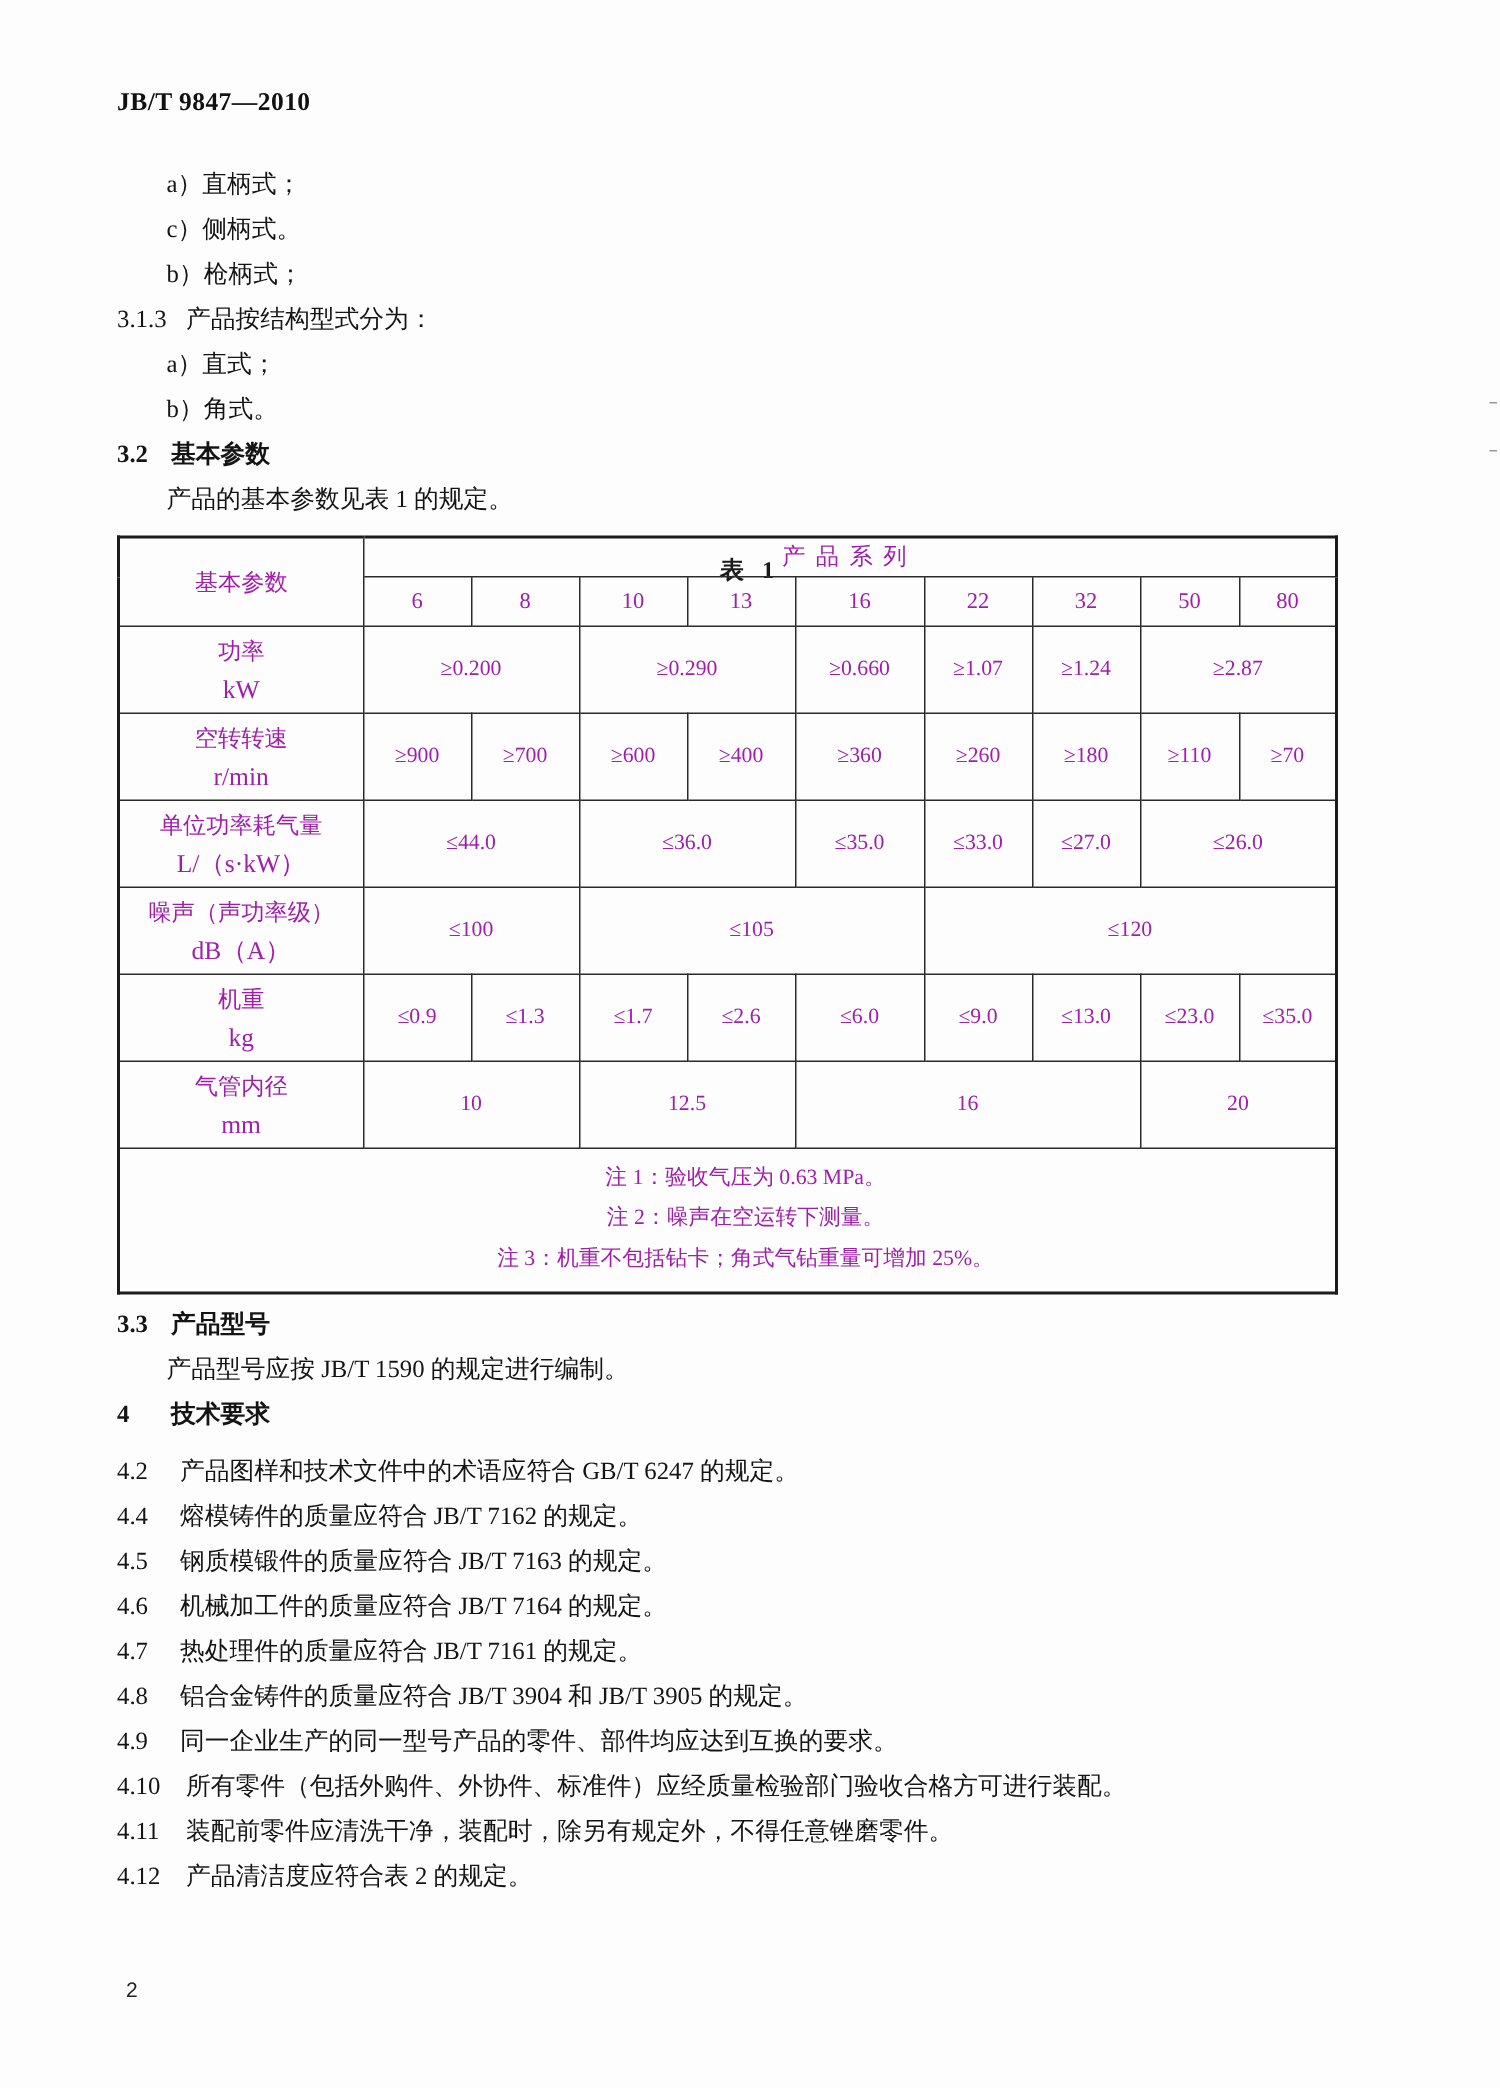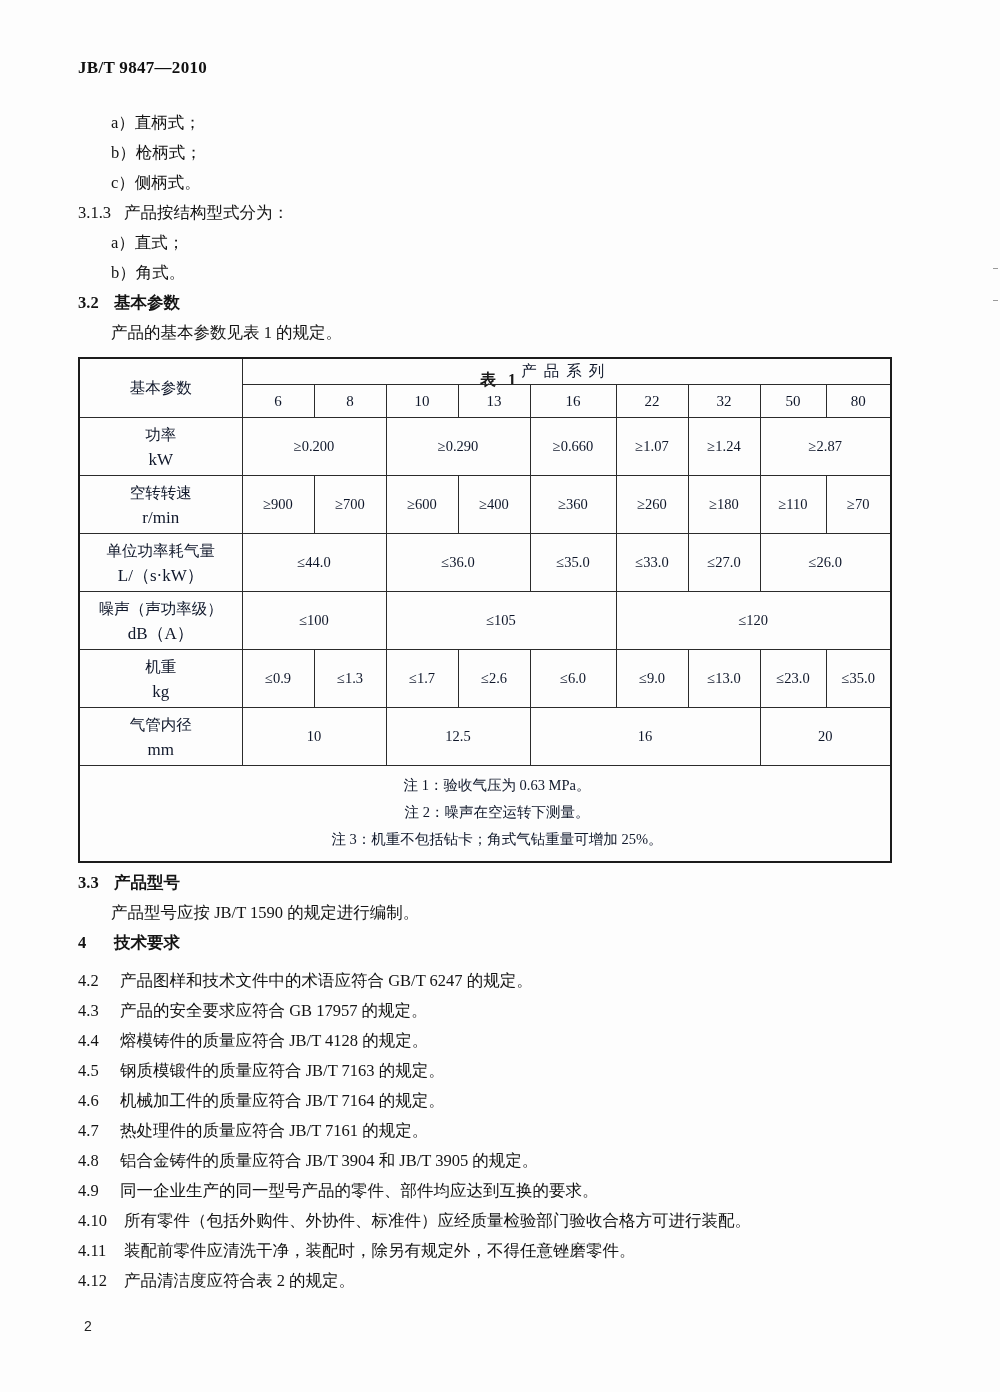--- a/index.html
+++ b/index.html
@@ -89,21 +89,21 @@
     border-collapse: collapse;
     width: 812px;
     font-size: 14.5px;
     table-layout: fixed;
   }
   table.t1 td {
     border: 1px solid #2b2b2b;
     text-align: center;
     vertical-align: middle;
     padding: 2px 2px;
-    color: #0f172a;
+    color: #a21caf;
   }
   table.t1 td.outer-top { border-top: 2px solid #1c1c1c; }
   table.t1 td.outer-bottom { border-bottom: 2px solid #1c1c1c; }
   table.t1 td.outer-left { border-left: 2px solid #1c1c1c; }
   table.t1 td.outer-right { border-right: 2px solid #1c1c1c; }
   .hdr-param { font-size: 15.5px; }
   .hdr-series {
     font-size: 15.5px;
     letter-spacing: 7px;
     padding-left: 7px;
@@ -150,24 +150,24 @@
 
   <div class="content">
 
     <div class="doc-header">JB/T 9847—2010</div>
 
     <div class="block" style="top:108px;">
       <div class="line indent1">
         <span class="num">a）</span><span>直柄式；</span>
       </div>
       <div class="line indent1">
+        <span class="num">c）</span><span>侧柄式。</span>
+      </div>
+      <div class="line indent1">
         <span class="num">b）</span><span>枪柄式；</span>
-      </div>
-      <div class="line indent1">
-        <span class="num">c）</span><span>侧柄式。</span>
       </div>
       <div class="line">
         <span class="sec-num wide">3.1.3</span><span>产品按结构型式分为：</span>
       </div>
       <div class="line indent1">
         <span class="num">a）</span><span>直式；</span>
       </div>
       <div class="line indent1">
         <span class="num">b）</span><span>角式。</span>
       </div>
@@ -312,24 +312,21 @@
       <div class="line bold">
         <span class="sec-num">4</span><span>技术要求</span>
       </div>
     </div>
 
     <div class="block" style="top:966px;">
       <div class="line">
         <span class="sec-num w3">4.2</span><span>产品图样和技术文件中的术语应符合 GB/T 6247 的规定。</span>
       </div>
       <div class="line">
-        <span class="sec-num w3">4.3</span><span>产品的安全要求应符合 GB 17957 的规定。</span>
-      </div>
-      <div class="line">
-        <span class="sec-num w3">4.4</span><span>熔模铸件的质量应符合 JB/T 4128 的规定。</span>
+        <span class="sec-num w3">4.4</span><span>熔模铸件的质量应符合 JB/T 7162 的规定。</span>
       </div>
       <div class="line">
         <span class="sec-num w3">4.5</span><span>钢质模锻件的质量应符合 JB/T 7163 的规定。</span>
       </div>
       <div class="line">
         <span class="sec-num w3">4.6</span><span>机械加工件的质量应符合 JB/T 7164 的规定。</span>
       </div>
       <div class="line">
         <span class="sec-num w3">4.7</span><span>热处理件的质量应符合 JB/T 7161 的规定。</span>
       </div>

